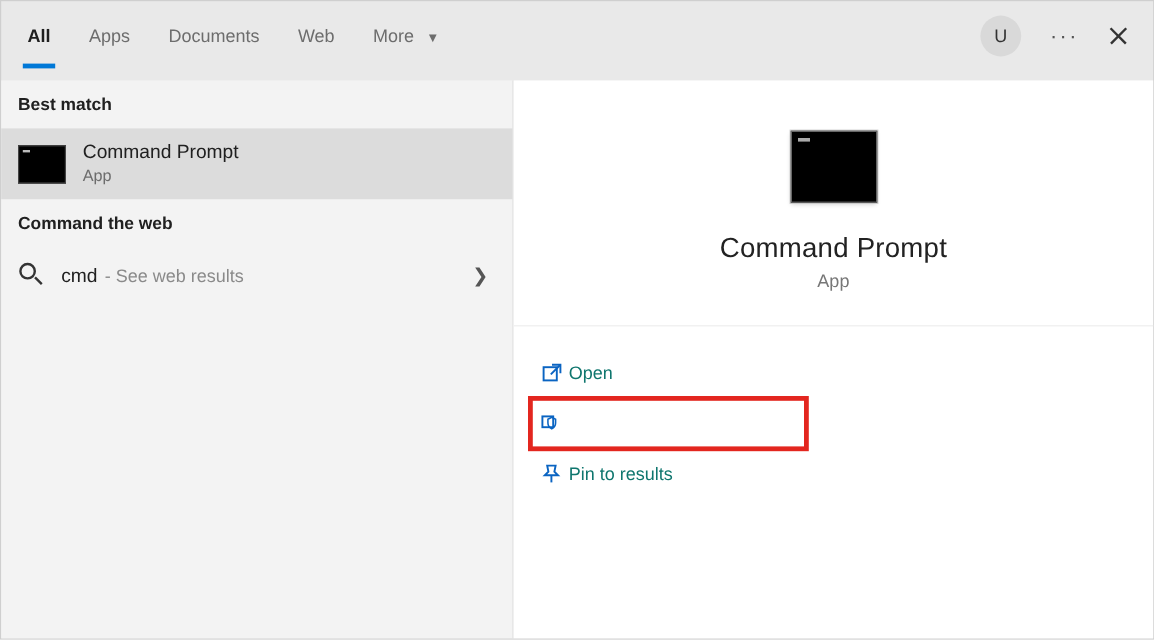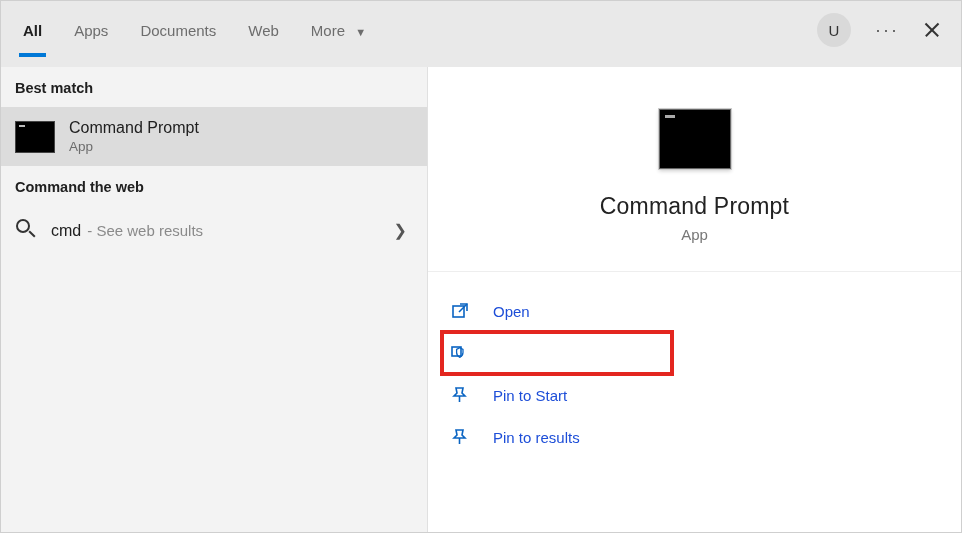--- a/index.html
+++ b/index.html
@@ -45,21 +45,21 @@
   .web-chev { margin-left: auto; color: #555; font-size: 16px; padding-right: 6px; }
 
   
   .detail-header { display: flex; flex-direction: column; align-items: center; padding-top: 42px; padding-bottom: 28px; border-bottom: 1px solid #eee; }
   .detail-icon { width: 72px; height: 60px; background: #000; border: 1px solid #666; box-shadow: 0 0 0 1px #ccc, 0 2px 4px rgba(0,0,0,0.2); position: relative; }
   .detail-icon::before { content: ""; position: absolute; top: 5px; left: 5px; width: 10px; height: 3px; background: #aaa; }
   .detail-title { margin-top: 24px; font-size: 23px; color: #222; font-weight: 400; letter-spacing: 0.2px; }
   .detail-sub   { margin-top: 6px; font-size: 15px; color: #777; }
 
   .action-list { padding: 18px 14px; }
-  .action { display: flex; align-items: center; height: 42px; gap: 23px; padding-left: 8px; cursor: pointer; font-size: 15px; color: #1d4ed8; }
+  .action { display: flex; align-items: center; height: 42px; gap: 4px; padding-left: 8px; cursor: pointer; font-size: 15px; color: #0f766e; }
   .action .aicon { width: 20px; height: 20px; color: #0a64c2; position: relative; flex: 0 0 20px; }
   .action.highlight { outline: 4px solid #e3261f; outline-offset: -2px; width: 230px; }
 
   
   svg { display: block; }
 </style>
 </head>
 <body>
 
 <div class="window">
@@ -134,29 +134,20 @@
         <div class="action highlight">
           <span class="aicon">
             <svg viewBox="0 0 20 20" width="20" height="20" fill="none" stroke="#0a64c2" stroke-width="1.6">
               <rect x="2" y="4" width="9" height="9"></rect>
               <path d="M12 8 l4 -2 l4 2 v4 c0 3 -2 5 -4 6 c-2 -1 -4 -3 -4 -6 z" transform="translate(-3,0) scale(0.8)"></path>
             </svg>
           </span>
         </div>
 
 
-        <div class="action">
-          <span class="aicon">
-            <svg viewBox="0 0 20 20" width="20" height="20" fill="none" stroke="#0a64c2" stroke-width="1.6">
-              <path d="M6 3 h7 l-1 5 l3 3 h-11 l3 -3 z"></path>
-                <path d="M9.5 11 v6"></path>
-            </svg>
-          </span>
-          <span>Pin to Start</span>
-        </div>
 
         <div class="action">
           <span class="aicon">
             <svg viewBox="0 0 20 20" width="20" height="20" fill="none" stroke="#0a64c2" stroke-width="1.6">
               <path d="M6 3 h7 l-1 5 l3 3 h-11 l3 -3 z"></path>
                 <path d="M9.5 11 v6"></path>
             </svg>
           </span>
           <span>Pin to results</span>
         </div>

